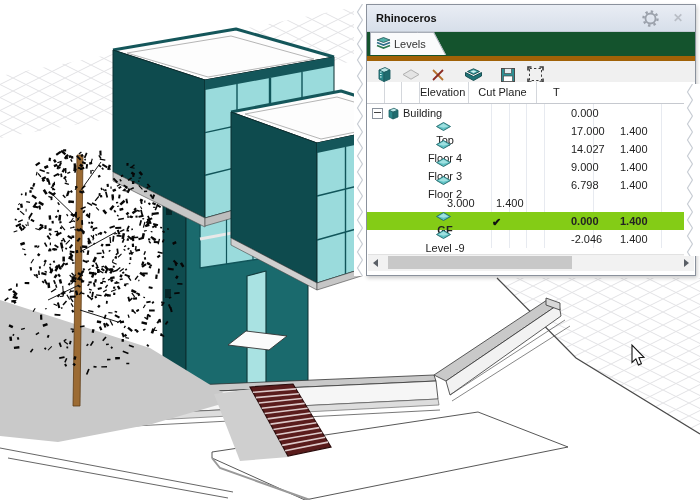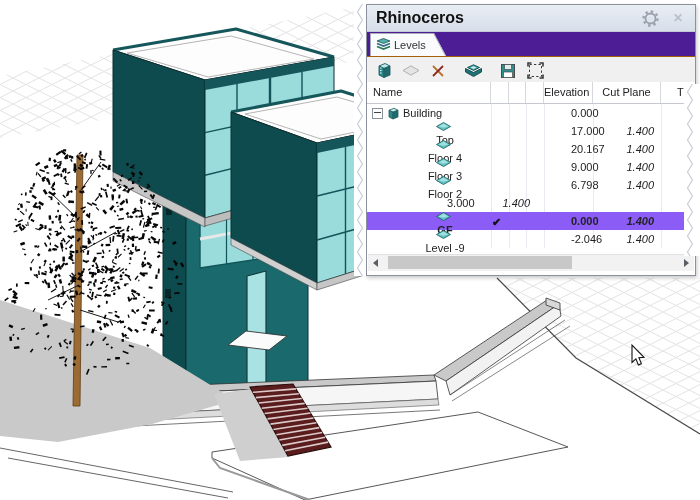--- a/index.html
+++ b/index.html
@@ -6,26 +6,26 @@
   #stage{position:relative;width:700px;height:500px;overflow:hidden;background:#fff;
          font-family:"Liberation Sans",sans-serif;}
   #scene{position:absolute;left:0;top:0;}
 
   
   .panel{position:absolute;left:366px;top:4px;width:330px;height:272px;box-sizing:border-box;
          background:#f0f0f0;border:1px solid #8a919c;z-index:10;
          box-shadow:1px 2px 4px rgba(0,0,0,.22);font-size:11px;color:#222;}
   .titlebar{height:26px;background:linear-gradient(#e9edf4,#d7dfea);display:flex;align-items:center;
             border-bottom:1px solid #c3cad4;}
-  .title{font-weight:bold;font-size:16px;margin-left:9px;color:#111;}
+  .title{font-weight:bold;font-size:11px;margin-left:9px;color:#111;}
   .tb-btns{margin-left:auto;display:flex;align-items:center;gap:10px;margin-right:8px;}
   .gearbtn,.closebtn{width:18px;height:18px;display:flex;align-items:center;justify-content:center;cursor:default;}
   .closebtn{color:#b9bec6;font-weight:bold;font-size:12px;}
 
-  .tabbar{height:24px;position:relative;background:#4c1d95;border-bottom:1px solid #a16207;display:flex;align-items:flex-end;}
+  .tabbar{height:24px;position:relative;background:#14532d;border-bottom:5px solid #a16207;display:flex;}
   .tab{position:relative;height:22px;margin-left:3px;padding:0 4px 0 5px;background:#fafbfc;
        border:1px solid #a8aeb8;border-bottom:none;display:flex;align-items:center;gap:3px;z-index:2;}
   .tab::after{content:"";position:absolute;right:-10px;top:-1px;bottom:0;width:16px;background:#fafbfc;
        border-right:1px solid #a8aeb8;border-top:1px solid #a8aeb8;transform:skewX(28deg);z-index:-1;}
   .tab-label{font-size:11px;color:#333;}
 
   .toolbar{height:27px;display:flex;align-items:center;gap:7px;padding-left:7px;border-bottom:1px solid #cfd3d9;}
   .tbtn{width:20px;height:20px;display:flex;align-items:center;justify-content:center;}
   .tbtn.gap{margin-left:8px;}
 
@@ -46,21 +46,21 @@
   .cell.name{width:124px;display:flex;align-items:center;}
   .trow.level .cell.name{padding-left:32px;flex-direction:column;}
   .trow.building .cell.name{padding-left:5px;}
   .exp{width:9px;height:9px;border:1px solid #8a929c;background:#fff;position:relative;margin-right:4px;flex:none;}
   .exp::after{content:"";position:absolute;left:1px;right:1px;top:3px;height:1px;background:#444;}
   .rowicon{margin-right:3px;flex:none;display:flex;align-items:center;}
   .cell.c1{width:18px;position:relative;} .cell.c2{width:17px;} .cell.c3{width:18px;}
   .cell.c1,.cell.c2,.cell.c3{display:flex;align-items:center;justify-content:center;}
   .chk{position:absolute;left:1px;top:1px;font-size:11px;font-weight:bold;color:#111;}
   .cell.elev{width:49px;text-align:right;padding-right:6px;}
-  .cell.cut{width:68px;text-align:right;padding-right:14px;font-style:italic;}
+  .cell.cut{width:68px;text-align:left;padding-right:14px;}
 
   .hscroll{position:absolute;left:1px;right:1px;bottom:4px;height:16px;background:#f2f2f2;border-top:1px solid #e2e2e2;}
   .sarrow{position:absolute;top:4px;width:0;height:0;}
   .sarrow.left{left:5px;border-top:4px solid transparent;border-bottom:4px solid transparent;border-right:5px solid #5a5f66;}
   .sarrow.right{right:5px;border-top:4px solid transparent;border-bottom:4px solid transparent;border-left:5px solid #5a5f66;}
   .sthumb{position:absolute;left:20px;top:1px;height:13px;width:184px;background:#c8c8c8;}
 
   .torn{position:absolute;z-index:20;}
 </style>
 </head>
@@ -845,21 +845,20 @@
       <span class="tbtn">
         <svg width="17" height="17" viewBox="0 0 17 17">
           <rect x="2.5" y="2.5" width="12" height="12" fill="none" stroke="#3a3a3a" stroke-width="1" stroke-dasharray="2.3 2.2"></rect>
           <path d="M1,4.5 V1 H4.5 M12.5,1 H16 V4.5 M16,12.5 V16 H12.5 M4.5,16 H1 V12.5" fill="none" stroke="#3a3a3a" stroke-width="1.6"></path>
         </svg>
       </span>
     </div>
 
     <div class="tablewrap">
       <div class="thead">
-        <div class="hc name">Name</div>
         <div class="hc c1"></div>
         <div class="hc c2"></div>
         <div class="hc c3"></div>
         <div class="hc elev">Elevation</div>
         <div class="hc cut">Cut Plane</div>
         <div class="hc tcol">T</div>
       </div>
       <div class="tbody">
         <div class="colsep" style="left:124px"></div>
           <div class="colsep" style="left:142px"></div>
@@ -963,21 +962,21 @@
         <path d="M4.2,4 a2.4,2.4 0 0 1 1.8,-1.6" fill="none" stroke="#fff7dd" stroke-width="1"></path>
       </svg>
     </div>
     <div class="cell c3">
       <svg width="14" height="12" viewBox="0 0 14 12" opacity="0.8">
         <path d="M2.5,10 A7.5,7.5 0 0 1 10.5,2.5" fill="none" stroke="#c4c8ce" stroke-width="1"></path>
         <rect x="0.5" y="8.5" width="3" height="3" fill="#e6e6e6" stroke="#b6b6b6" stroke-width="0.6"></rect>
         <rect x="9.5" y="1" width="3" height="3" fill="#e6e6e6" stroke="#b6b6b6" stroke-width="0.6"></rect>
       </svg>
     </div>
-    <div class="cell elev">20.167</div>
+    <div class="cell elev">14.027</div>
     <div class="cell cut">1.400</div>
   </div>
           <div class="trow level">
     <div class="cell name">
 
       <span class="rowicon dic">
         <svg width="15" height="9" viewBox="0 0 15 9">
           <path d="M7.5,0.5 L14.5,4.5 L7.5,8.5 L0.5,4.5 Z" fill="#5fc2c4" stroke="#20666a" stroke-width="0.9"></path>
           <path d="M2.5,4.5 L7.5,1.6 L12.5,4.5 L7.5,5.8 Z" fill="#9fe0e0"></path>
         </svg>
@@ -1064,21 +1063,21 @@
     <div class="cell c3">
       <svg width="14" height="12" viewBox="0 0 14 12" opacity="0.8">
         <path d="M2.5,10 A7.5,7.5 0 0 1 10.5,2.5" fill="none" stroke="#c4c8ce" stroke-width="1"></path>
         <rect x="0.5" y="8.5" width="3" height="3" fill="#e6e6e6" stroke="#b6b6b6" stroke-width="0.6"></rect>
         <rect x="9.5" y="1" width="3" height="3" fill="#e6e6e6" stroke="#b6b6b6" stroke-width="0.6"></rect>
       </svg>
     </div>
     <div class="cell elev">3.000</div>
     <div class="cell cut">1.400</div>
   </div>
-          <div class="trow level selected" style="background: #8b5cf6;">
+          <div class="trow level selected" style="background: #84cc16;">
     <div class="cell name">
 
       <span class="rowicon dic">
         <svg width="15" height="9" viewBox="0 0 15 9">
           <path d="M7.5,0.5 L14.5,4.5 L7.5,8.5 L0.5,4.5 Z" fill="#5fc2c4" stroke="#20666a" stroke-width="0.9"></path>
           <path d="M2.5,4.5 L7.5,1.6 L12.5,4.5 L7.5,5.8 Z" fill="#9fe0e0"></path>
         </svg>
       </span>
       <span class="nm">GF</span>
     </div>

